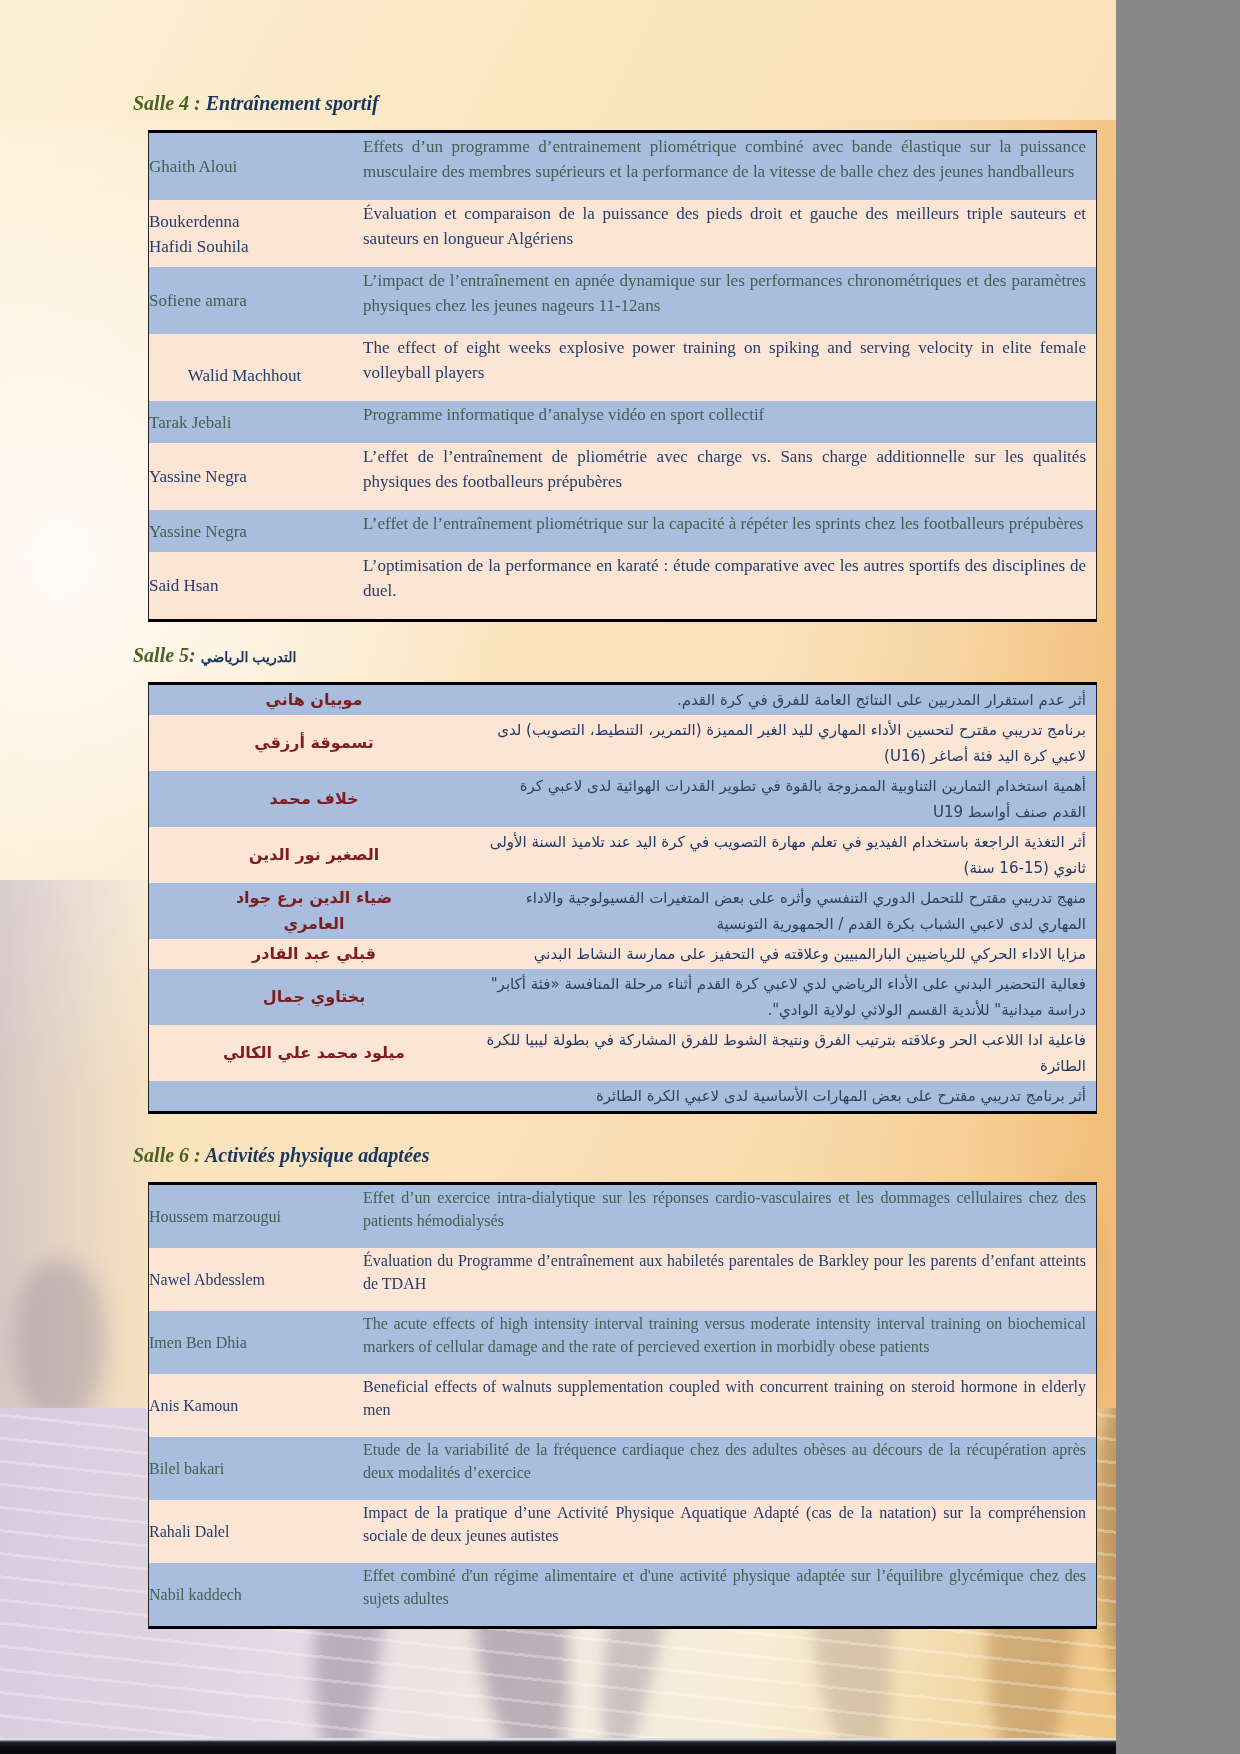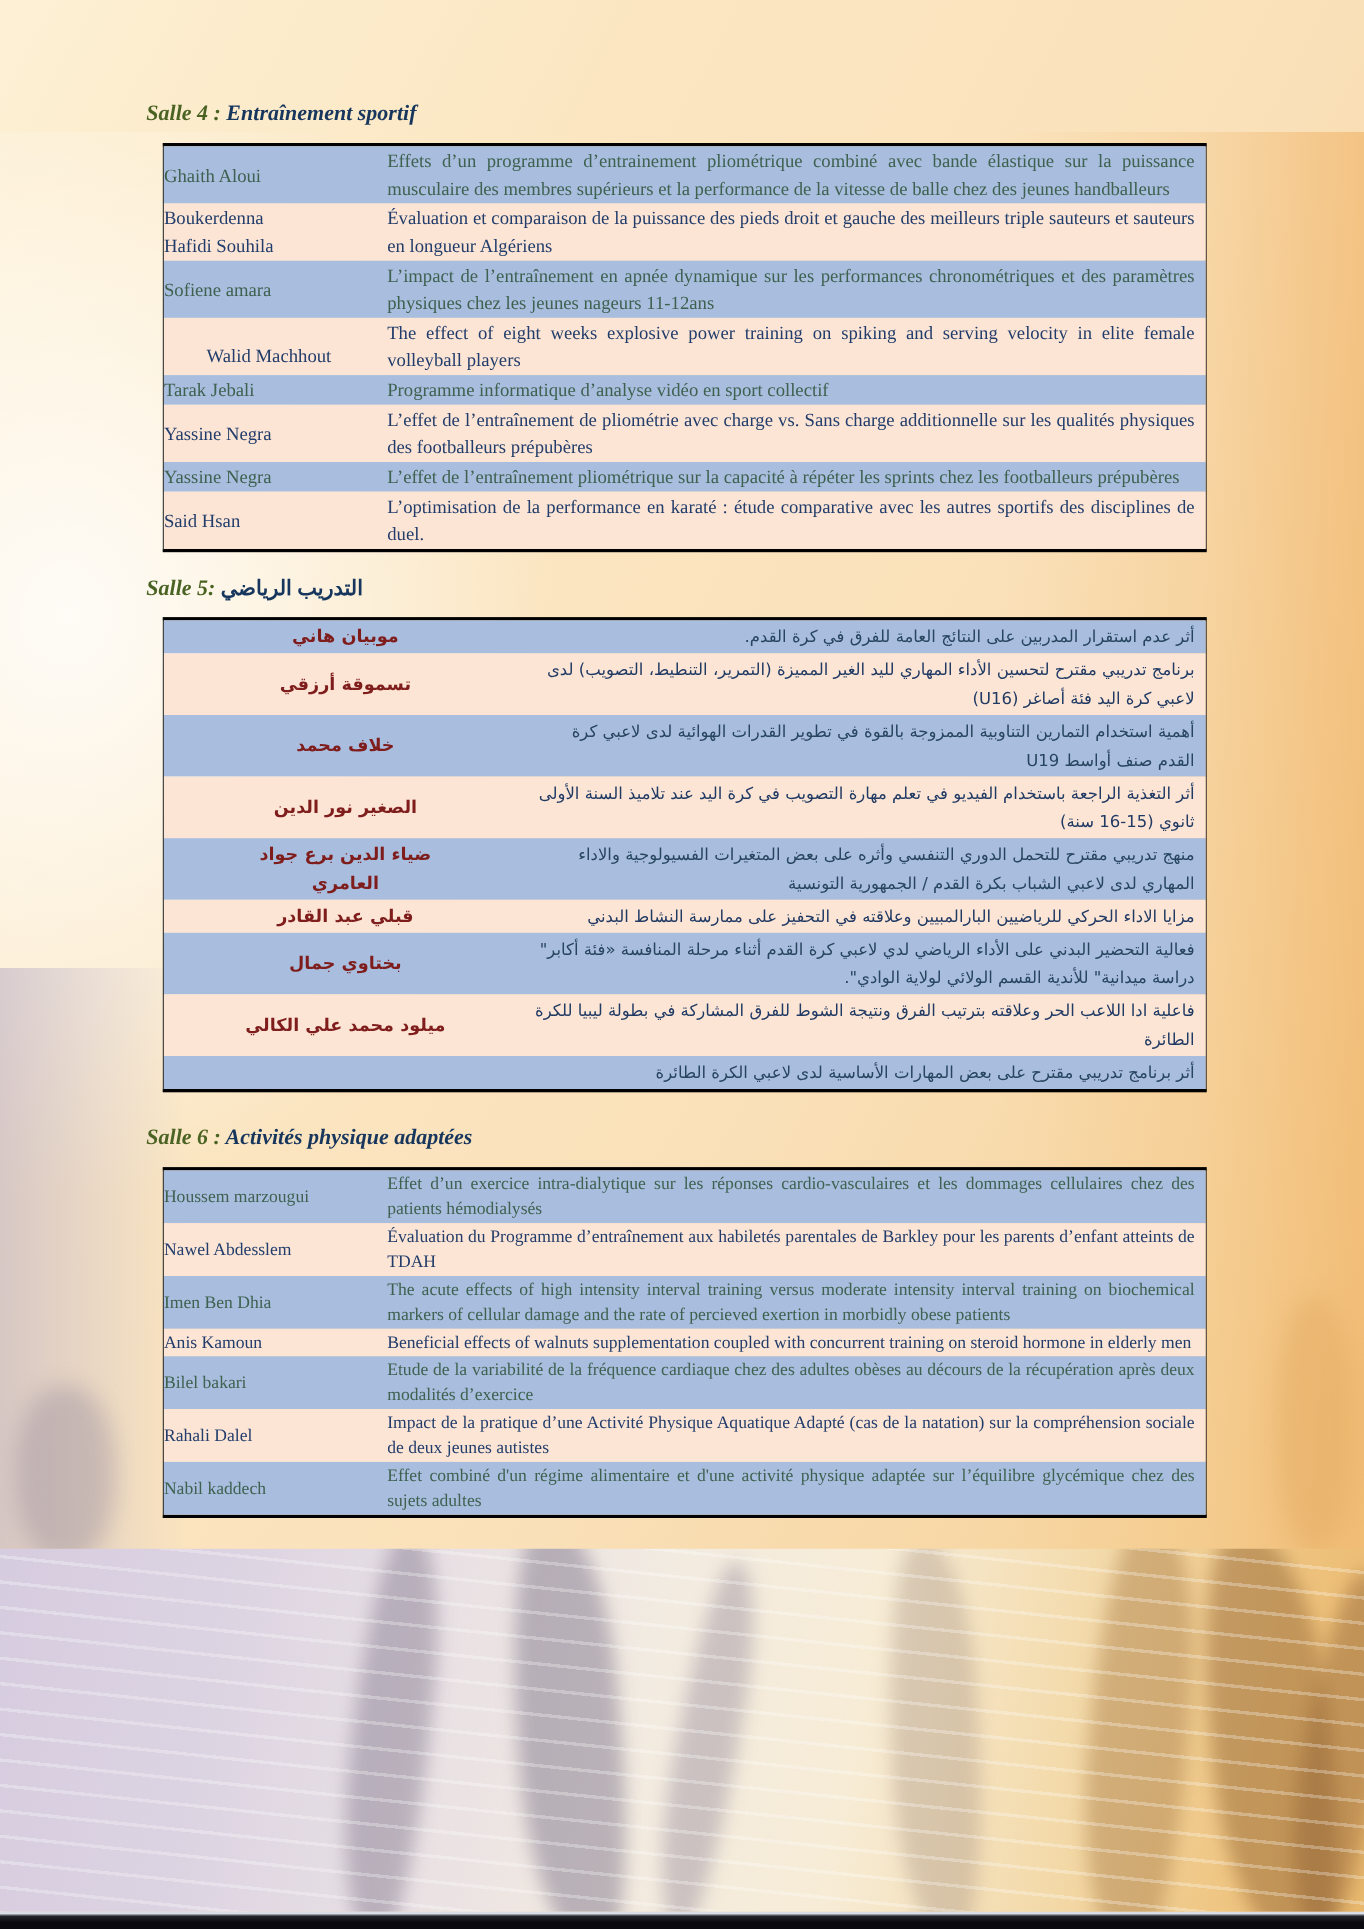--- a/index.html
+++ b/index.html
@@ -1,17 +1,17 @@
 <!DOCTYPE html>
 <html><head>
 <meta charset="utf-8">
 <style>
   html,body{margin:0;padding:0;background:#888;}
   #page{
-    position:relative;width:1240px;height:1754px;overflow:hidden;
+    position:relative;width:1116px;height:1754px;overflow:hidden;
     font-family:"Liberation Serif",serif;
     background:linear-gradient(118deg,#fdf0d4 0%,#fbe6c1 28%,#fae1ba 55%,#f7d6a2 78%,#f3c987 100%);
   }
   
   .bg{position:absolute;pointer-events:none;}
   .bg-light-diag{
     left:0;top:120px;width:520px;height:980px;
     background:radial-gradient(ellipse at 12% 45%,rgba(255,255,255,.85) 0%,rgba(255,255,255,.35) 45%,rgba(255,255,255,0) 70%);
   }
   .bg-right-orange{
@@ -43,40 +43,40 @@
   .bg-upper-sil1{right:10px;top:1180px;width:70px;height:230px;background:rgba(222,164,90,.35);filter:blur(10px);border-radius:45%;}
   .bg-upper-sil2{left:15px;top:1260px;width:90px;height:160px;background:rgba(132,120,146,.32);filter:blur(10px);border-radius:45%;}
   .bottom-bar{
     left:0;top:1738px;width:1240px;height:16px;
     background:linear-gradient(to bottom,#d9dde6 0%,#d9dde6 10%,#23242b 25%,#0a0a0e 60%,#0a0a0e 100%);
   }
   
   .content{position:absolute;left:133px;top:0;width:964px;padding-top:90px;z-index:2;}
   .sec{margin:0;font-weight:bold;font-style:italic;font-size:20px;line-height:26px;color:#17365d;}
   .sec .pfx{color:#4a6323;}
-  .sec.ar .rest{font-style:normal;font-family:Liberation Serif, serif;font-size:19px;color:#17365d;}
+  .sec.ar .rest{font-style:normal;font-family:Liberation Sans, sans-serif;font-size:14px;color:#17365d;}
   .sec.m1{margin-bottom:14px;}
   .sec.m2{margin-top:20px;margin-bottom:12px;}
   .sec.m3{margin-top:28px;margin-bottom:14px;font-style:italic;}
   .table{
     margin-left:15px;width:949px;
     border-top:3px solid #000;border-bottom:3px solid #000;
     border-left:1px solid #222;border-right:1px solid #222;
     box-sizing:border-box;
   }
   .row{display:flex;}
   .cell{box-sizing:border-box;}
   
   .t-fr .row:nth-child(odd){background:#a9bede;color:#3e6150;}
   .t-fr .row:nth-child(even){background:#fce5d5;color:#223d6b;}
   .t-fr .name{
     width:197px;flex:0 0 197px;display:flex;align-items:center;
     padding:1px 6px 1px 0;white-space:pre-line;
   }
-  .t-fr .title{flex:1;text-align:justify;padding:1px 10px 1px 6px;}
+  .t-fr .title{flex:1;text-align:justify;padding:1px 10px 16px 6px;margin-left:11px;}
   .t-fr1{font-size:17px;line-height:25px;}
   .t-fr3{font-size:16px;line-height:23px;}
   .t-fr1 .row:nth-child(4) .name{justify-content:center;padding-left:0;margin-top:16px;}
   
   .t-ar{font-family:"DejaVu Sans",sans-serif;font-size:15px;line-height:26px;}
   .t-ar .row:nth-child(odd){background:#a9bede;color:#27455f;}
   .t-ar .row:nth-child(even){background:#fce5d5;color:#203a64;}
   .t-ar .name{
     width:330px;flex:0 0 330px;display:flex;align-items:center;justify-content:center;
     font-weight:bold;font-size:16px;white-space:pre-line;text-align:center;padding:2px 6px;

